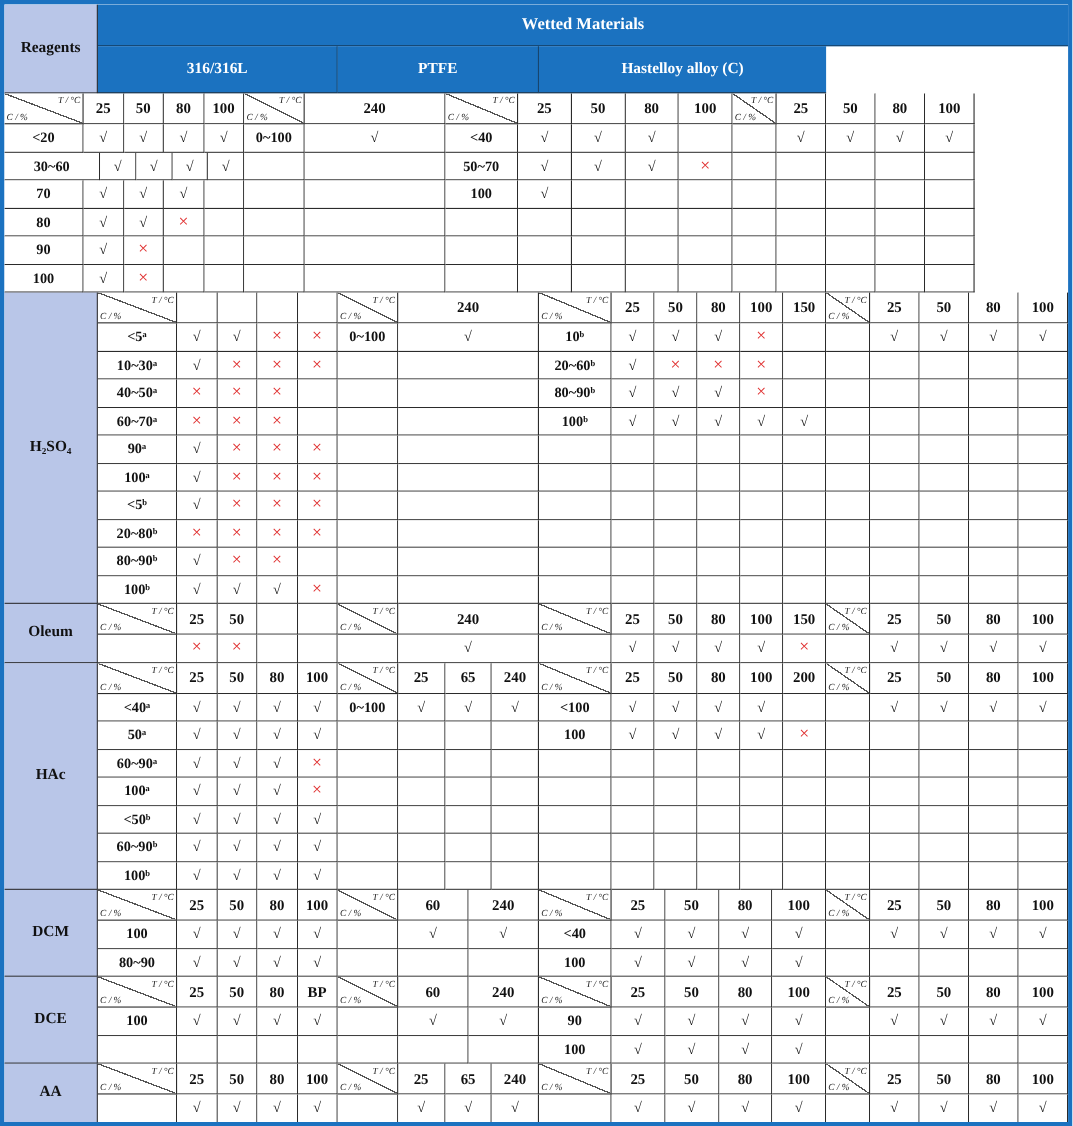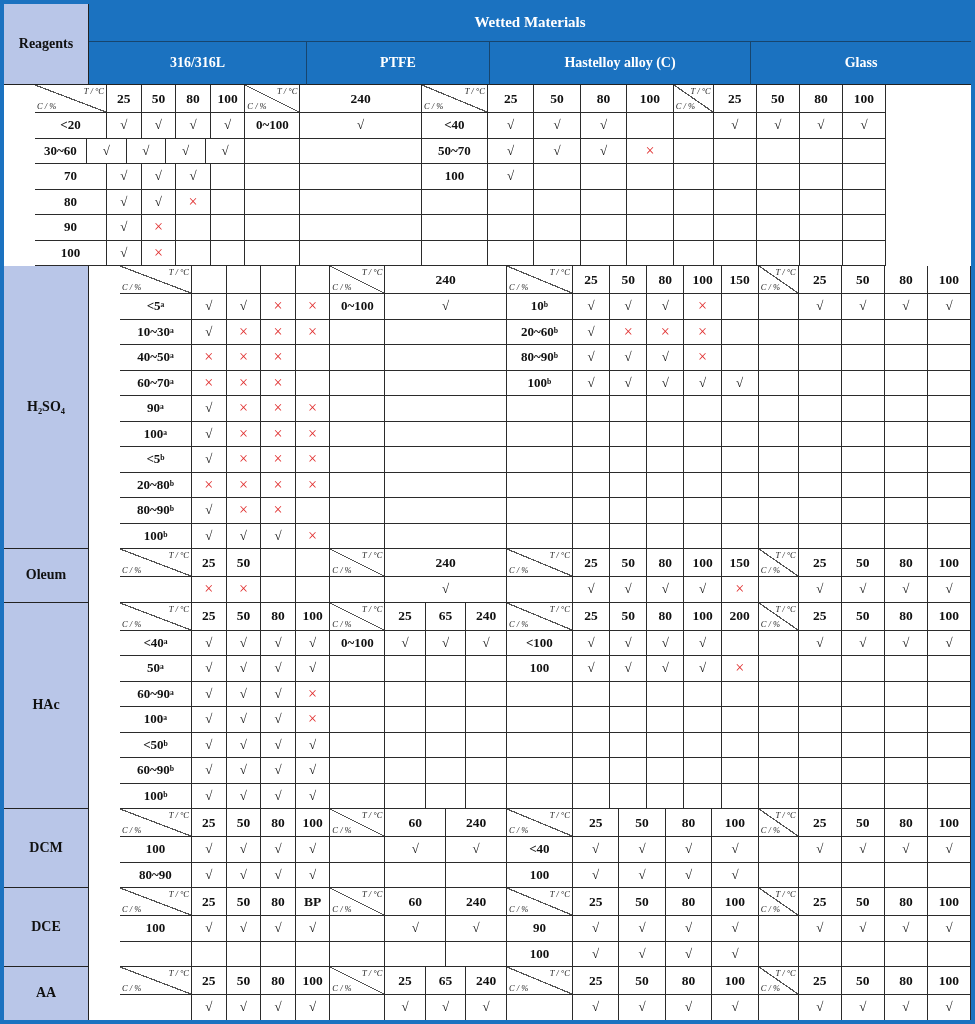--- a/index.html
+++ b/index.html
@@ -32,21 +32,21 @@
   .mat-cell:last-child{border-right:none;}
   
   .section{display:flex;}
   .reagent-cell{
     width:85px;box-sizing:border-box;background:#b9c6e8;
     border-right:1px solid #222;border-bottom:1px solid #222;
     display:flex;align-items:center;justify-content:center;
     font-weight:bold;font-size:14px;color:#111;text-align:center;
   }
   .section-body{width:882px;display:flex;flex-direction:column;}
-  .trow{display:flex;padding-left:31px;}
+  .trow{display:flex;}
   .header-row{height:28px;}
   .data-row{height:25.5px;}
   .group{display:flex;box-sizing:border-box;}
   .cell{
     box-sizing:border-box;border-right:1px solid #2b2b2b;border-bottom:1px solid #2b2b2b;
     display:flex;align-items:center;justify-content:center;overflow:hidden;
     font-size:13px;font-weight:bold;color:#111;background:#fff;
   }
   .cell.flex1{flex:1 1 0;min-width:0;}
   .th{font-size:13.5px;}
@@ -73,21 +73,20 @@
 
 <div class="outer">
   <div class="header-band">
     <div class="reagents-cell">Reagents</div>
     <div class="header-right">
       <div class="title-row">Wetted Materials</div>
       <div class="materials-row">
         <div class="mat-cell" style="width:218px">316/316L</div>
         <div class="mat-cell" style="width:183px">PTFE</div>
         <div class="mat-cell" style="width:261px">Hastelloy alloy (C)</div>
-        <div class="mat-cell" style="width:220px">Glass</div>
       </div>
     </div>
   </div>
   <div id="sections">
       <div class="section">
         <div class="section-body">
           <div class="trow header-row">
             <div class="group" style="width: 218px;">
               <div class="cell diag" style="width: 72px;">
                 <span class="ax-t">T / °C</span>
@@ -148,21 +147,21 @@
             <div class="group" style="width: 220px;">
               <div class="cell conc" style="width: 40px;"></div>
               <div class="cell mark flex1 check">√</div>
               <div class="cell mark flex1 check">√</div>
               <div class="cell mark flex1 check">√</div>
               <div class="cell mark flex1 check">√</div>
             </div>
           </div>
           <div class="trow data-row">
             <div class="group" style="width: 218px;">
-              <div class="cell conc" style="width: 52px;">30~60</div>
+              <div class="cell conc" style="width: 87px;">30~60</div>
               <div class="cell mark flex1 check">√</div>
               <div class="cell mark flex1 check">√</div>
               <div class="cell mark flex1 check">√</div>
               <div class="cell mark flex1 check">√</div>
             </div>
             <div class="group" style="width: 183px;">
               <div class="cell conc" style="width: 55px;"></div>
               <div class="cell mark flex1"></div>
             </div>
             <div class="group" style="width: 261px;">

